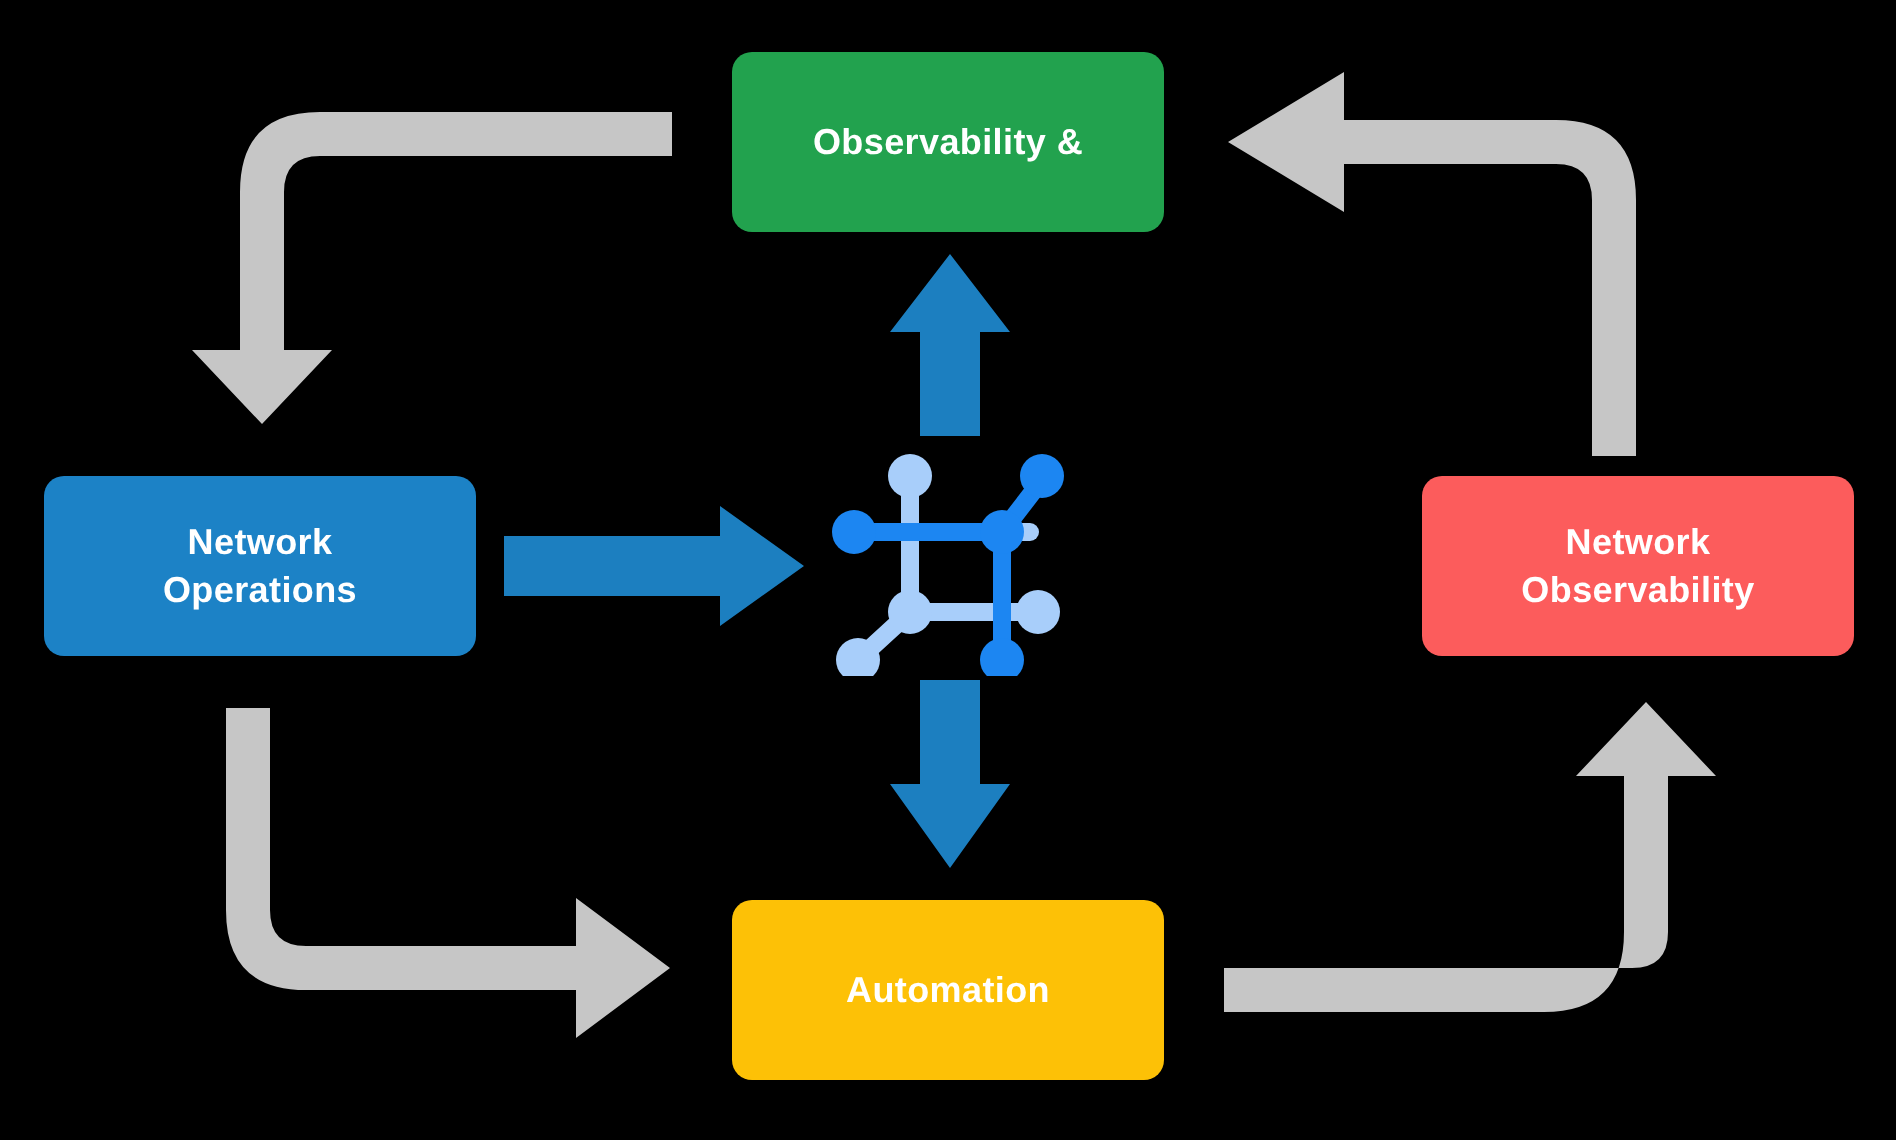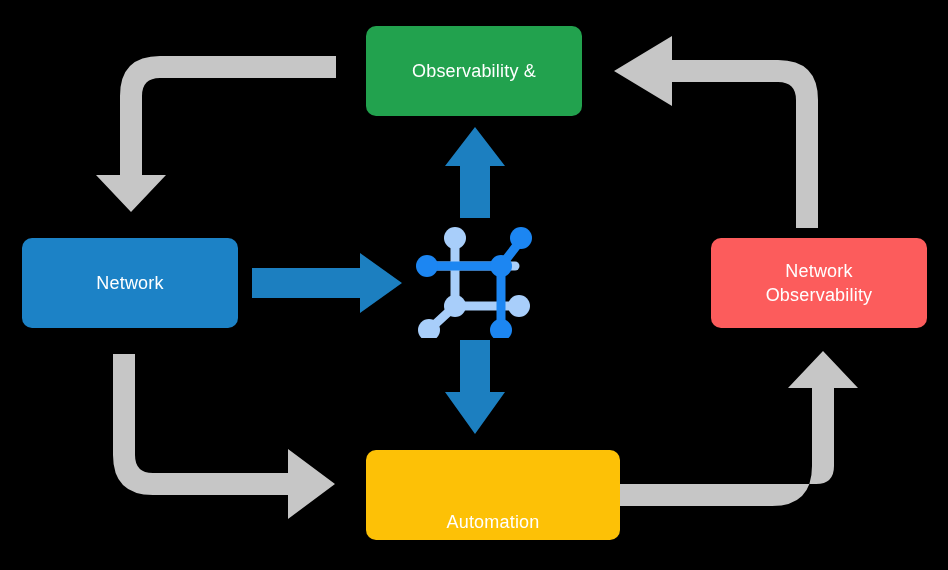--- a/index.html
+++ b/index.html
@@ -18,31 +18,31 @@
   .node-box {
     position: absolute;
     border-radius: 10px;
     display: flex;
     align-items: center;
     justify-content: center;
     text-align: center;
     color: #ffffff;
     font-size: 18px;
     line-height: 1.35;
-    font-weight: 400;
+    font-weight: 700;
     letter-spacing: 0.2px;
     padding: 6px 10px;
     user-select: none;
   }
   .node-box span { display:block; }
 
   #box-observability { left:366px; top:26px;  width:216px; height:90px; background:#22A24E; }
   #box-netops        { left:22px;  top:238px; width:216px; height:90px; background:#1C82C6; }
   #box-netinfra      { left:711px; top:238px; width:216px; height:90px; background:#FC5C5C; }
-  #box-automation    { left:366px; top:450px; width:254px; height:90px; background:#FDC106;align-items:flex-end; }
+  #box-automation    { left:366px; top:450px; width:216px; height:90px; background:#FDC106; }
 
   .svg-layer {
     position: absolute;
     left: 0; top: 0;
     width: 948px; height: 570px;
     pointer-events: none;
   }
   .center-icon {
     position: absolute;
     left: 415px; top: 218px;
@@ -192,20 +192,21 @@
 
   <div class="node-box" id="box-observability" style="background: rgb(34, 162, 78);">
     <div>
       <span>Observability &amp;</span>
     </div>
   </div>
 
   <div class="node-box" id="box-netops" style="background: rgb(28, 130, 198);">
     <div>
       <span>Network</span>
+      <span>Operations</span>
     </div>
   </div>
 
   <div class="node-box" id="box-netinfra" style="background: rgb(252, 92, 92);">
     <div>
       <span>Network</span>
       <span>Observability</span>
     </div>
   </div>
 

